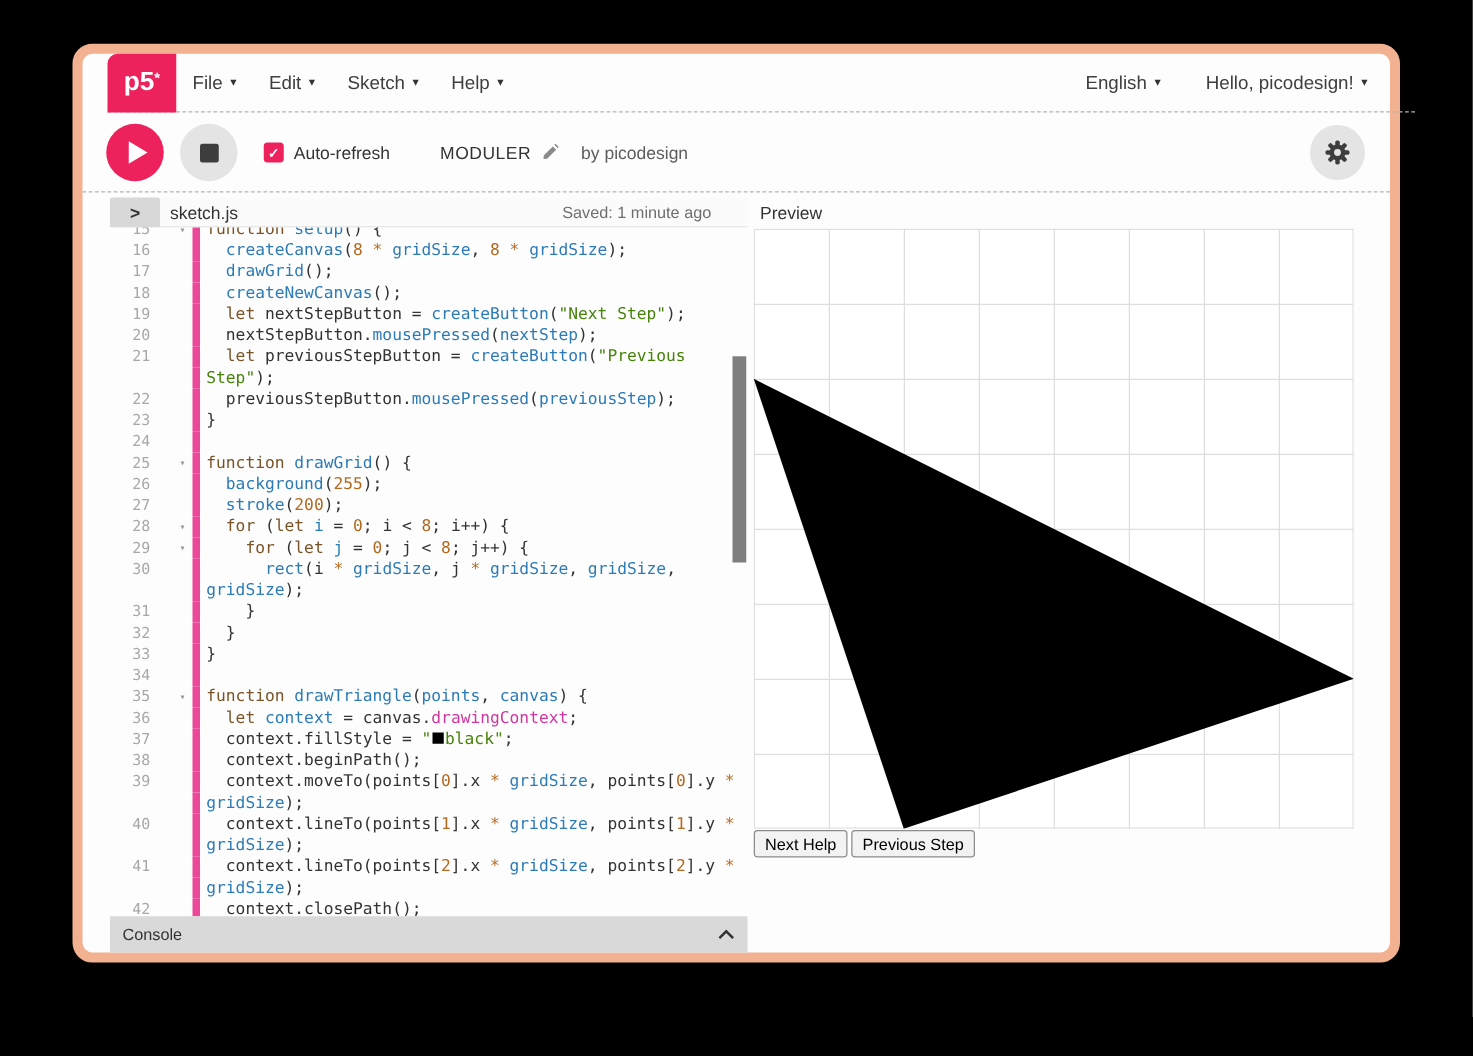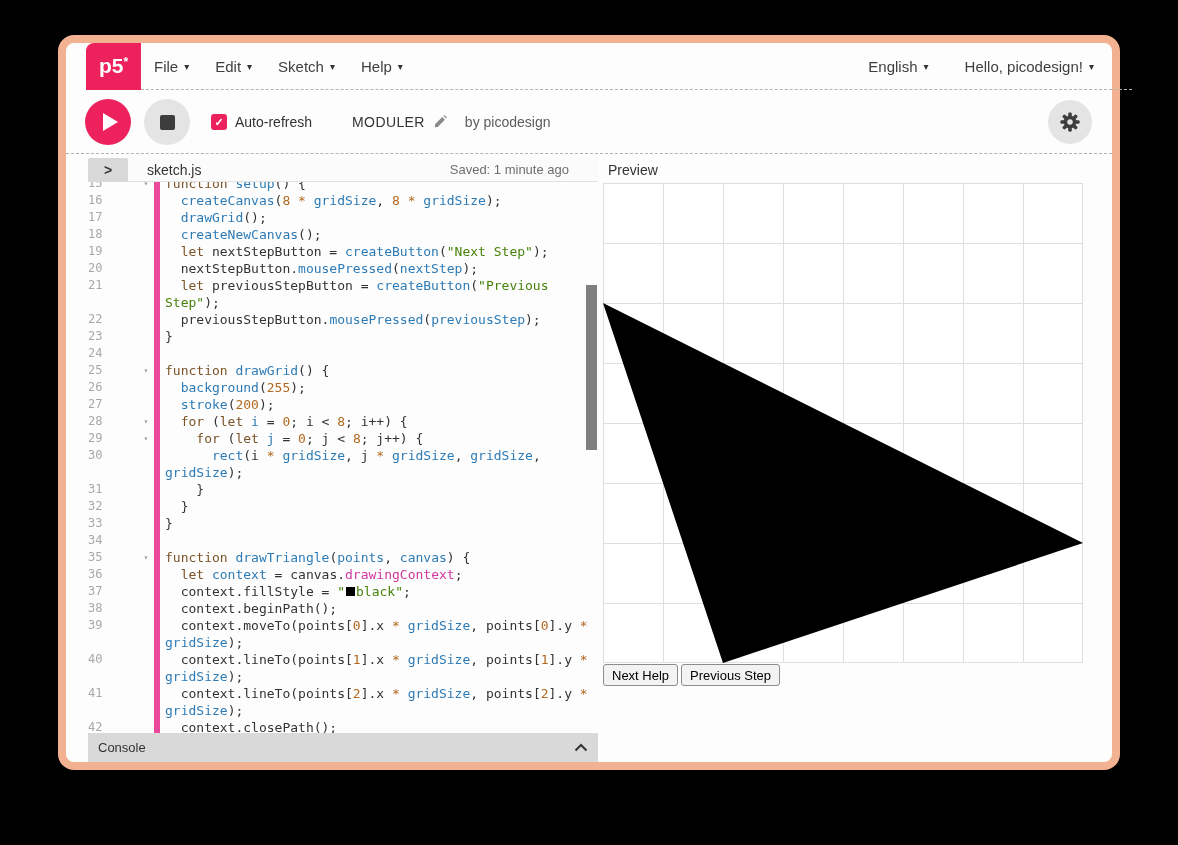--- a/index.html
+++ b/index.html
@@ -38,30 +38,30 @@
   .byline { margin-left:18px; font-size:14px; color:#5c5c5c; }
   .gear-btn { margin-left:auto; margin-right:20px; width:44px; height:44px; border-radius:50%;
               background:#e4e4e4; display:flex; align-items:center; justify-content:center; }
   
   .tabbar { position:absolute; left:22px; top:115px; width:510px; height:24px;
             background:#fbfbfb; border-bottom:1px solid #e2e2e2;
             display:flex; align-items:center; }
   .collapse-btn { width:40px; height:24px; background:#d8d8d8; border-radius:2px;
                   display:flex; align-items:center; justify-content:center;
                   font-size:14px; font-weight:bold; color:#333; flex:none; }
-  .tab-file { margin-left:19px; font-size:14px; color:#333; }
+  .tab-file { margin-left:8px; font-size:14px; color:#333; }
   .saved { position:absolute; right:29px; top:4px; font-size:13px; color:#6e6e6e; }
   .preview-label { position:absolute; left:542px; top:119px; font-size:14px; color:#333; }
   .code-view { position:absolute; left:22px; top:139px; width:510px; height:551px;
                overflow:hidden; background:#fdfdfd;
                font-family:"DejaVu Sans Mono", monospace; font-size:13px; line-height:17px;
                color:#333; }
   .code-lines { margin-top:-7px; }
   .crow { display:flex; height:17px; white-space:pre; }
-  .g { width:50px; flex:none; text-align:left; color:#a8a8a8; font-size:12px; }
+  .g { width:50px; flex:none; text-align:center; color:#a8a8a8; font-size:12px; }
   .fold { width:16px; flex:none; color:#999; font-size:8px; text-align:center; line-height:17px; }
   .ctxt { padding-left:5px; border-left:6px solid #ec4899; }
   .k { color:#7a5327; } .f { color:#2d7bb6; } .n { color:#b2681f; }
   .s { color:#47820a; } .p { color:#d0379f; }
   .w { display:inline-block; width:9px; height:9px; background:#000; margin:0 1px; }
   .vscroll { position:absolute; left:520px; top:242px; width:11px; height:165px; background:#7f7f7f; }
   .console { position:absolute; left:22px; top:690px; width:510px; height:29px;
              background:#d9d9d9; display:flex; align-items:center;
              justify-content:space-between; padding:13px 10px; font-size:13px; color:#333; }
   

